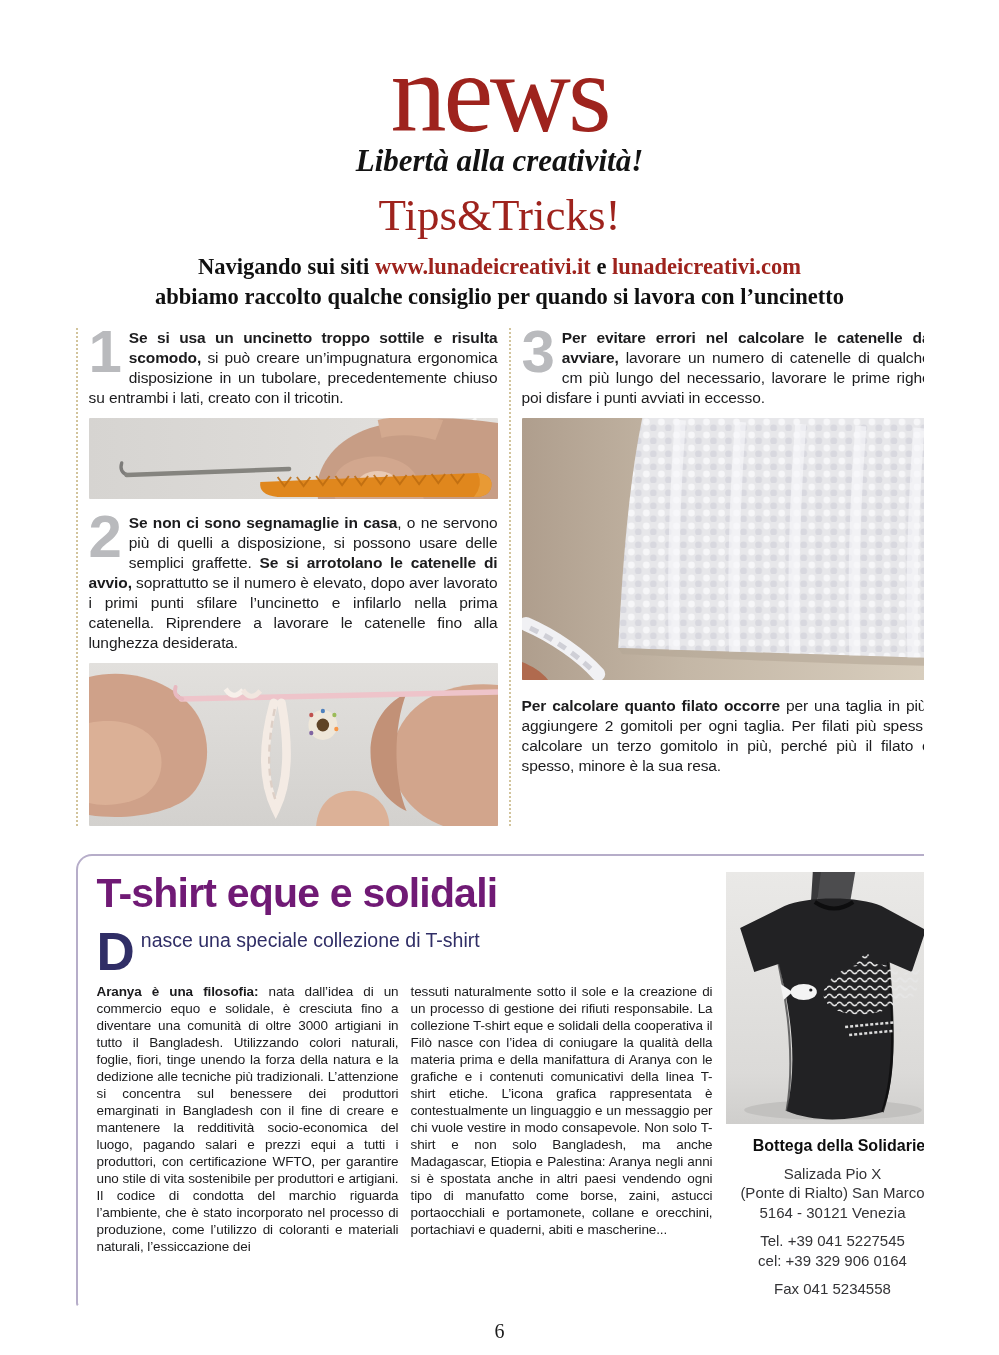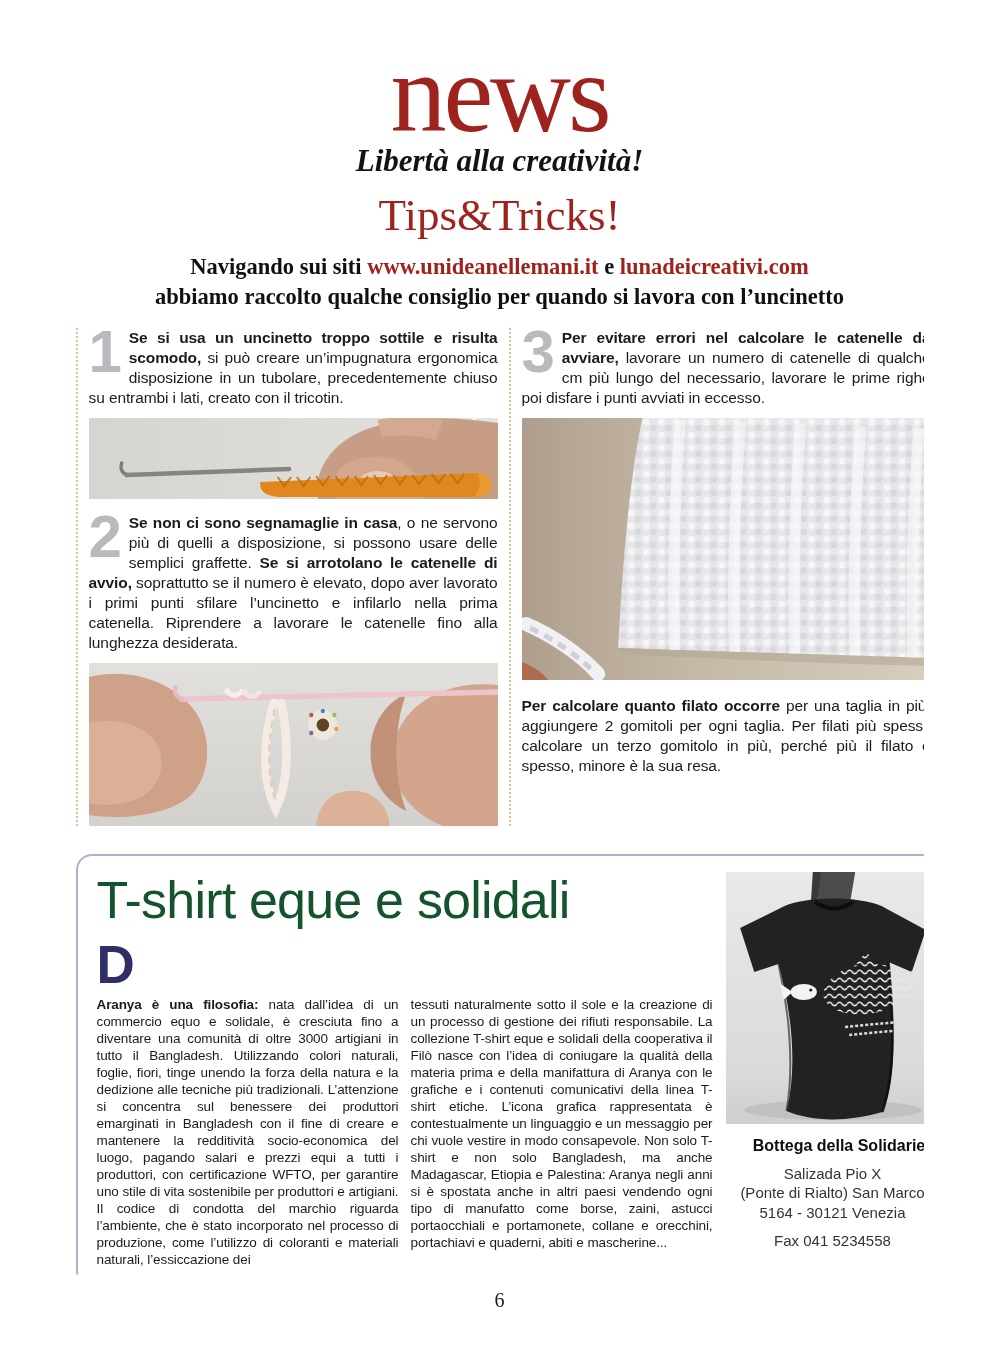--- a/index.html
+++ b/index.html
@@ -28,21 +28,21 @@
         margin:3px 7px 0 0;font-family:"Liberation Sans",sans-serif;}
   .photo{display:block;width:100%;margin-top:10px;border-radius:1px;}
   .mt14{margin-top:14px;}
   .mt16{margin-top:16px;}
 
   
   .article{width:882px;margin:28px auto 0;border:2px solid #b6adc9;border-bottom-color:transparent;
            border-radius:16px 16px 4px 4px;padding:14px 19px 6px;box-sizing:border-box;}
   .a-flex{display:flex;gap:13px;}
   .a-main{width:618px;}
-  .a-title{font-size:52px;color:#14532d;font-weight:400;letter-spacing:-.8px;margin:0 0 12px;}
+  .a-title{font-size:41px;color:#701a75;font-weight:700;letter-spacing:-.8px;margin:0 0 12px;}
   .a-intro{color:#302e66;font-size:19.5px;line-height:23px;overflow:hidden;margin-bottom:10px;}
   .a-drop{float:left;font-size:53px;line-height:42px;font-weight:700;margin:2px 6px 0 0;color:#302e66;}
   .a-cols{display:flex;gap:12px;}
   .acol{width:302px;font-size:13.5px;line-height:17px;text-align:justify;
         color:#1b1b1d;letter-spacing:-.1px;}
   .acol b{font-weight:700;}
   .aside{flex:1;text-align:center;}
   .tshirt-svg{display:block;width:214px;height:252px;margin:2px auto 0;}
   .shop-name{font-weight:700;font-size:16px;margin-top:13px;color:#0d0d0d;text-align:right;}
   .shop-line{font-size:15px;line-height:19.5px;color:#333336;}
@@ -52,21 +52,21 @@
            margin-top:13px;color:#1c1c1c;}
 </style>
 </head>
 <body>
 
 <div class="page">
 
   <div class="brand">news</div>
   <div class="tagline">Libertà alla creatività!</div>
   <div class="tips-title">Tips&amp;Tricks!</div>
-  <div class="nav-line"><span>Navigando sui siti </span><a class="site">www.unideanellemani.it</a><span> e </span><a class="site">lunadeicreativi.com</a></div>
+  <div class="nav-line"><span>Navigando sui siti </span><a class="site">www.lunadeicreativi.it</a><span> e </span><a class="site">lunadeicreativi.com</a></div>
   <div class="nav-line nav-line2">abbiamo raccolto qualche consiglio per quando si lavora con l’uncinetto</div>
 
   <div class="tips">
     <div class="vdot"></div>
 
     <div class="tcol">
       <div class="tip">
         <span class="tnum">1</span><b>Se si usa un uncinetto troppo sottile e risulta scomodo,</b><span> si può creare un’impugnatura ergonomica disposizione in un tubolare, precedentemente chiuso su entrambi i lati, creato con il tricotin.</span>
       </div>
 
@@ -178,20 +178,21 @@
 
     <div class="vdot"></div>
   </div>
 
   <div class="article">
     <div class="a-flex">
       <div class="a-main">
         <div class="a-title">T-shirt eque e solidali</div>
         <div class="a-intro">
           <span class="a-drop">D</span>
+          <div>nasce una speciale collezione di T-shirt</div>
         </div>
         <div class="a-cols">
           <div class="acol">
             <b>Aranya è una filosofia:</b><span> nata dall’idea di un commercio equo e solidale, è cresciuta fino a diventare una comunità di oltre 3000 artigiani in tutto il Bangladesh. Utilizzando colori naturali, foglie, fiori, tinge unendo la forza della natura e la dedizione alle tecniche più tradizionali. L’attenzione si concentra sul benessere dei produttori emarginati in Bangladesh con il fine di creare e mantenere la redditività socio-economica del luogo, pagando salari e prezzi equi a tutti i produttori, con certificazione WFTO, per garantire uno stile di vita sostenibile per produttori e artigiani. Il codice di condotta del marchio riguarda l’ambiente, che è stato incorporato nel processo di produzione, come l’utilizzo di coloranti e materiali naturali, l’essiccazione dei</span>
           </div>
           <div class="acol">
             <span>tessuti naturalmente sotto il sole e la creazione di un processo di gestione dei rifiuti responsabile. La collezione T-shirt eque e solidali della cooperativa il Filò nasce con l’idea di coniugare la qualità della materia prima e della manifattura di Aranya con le grafiche e i contenuti comunicativi della linea T-shirt etiche. L’icona grafica rappresentata è contestualmente un linguaggio e un messaggio per chi vuole vestire in modo consapevole. Non solo T-shirt e non solo Bangladesh, ma anche Madagascar, Etiopia e Palestina: Aranya negli anni si è spostata anche in altri paesi vendendo ogni tipo di manufatto come borse, zaini, astucci portaocchiali e portamonete, collane e orecchini, portachiavi e quaderni, abiti e mascherine...</span>
           </div>
         </div>
       </div>
@@ -226,19 +227,23 @@
           <line x1="118" y1="155" x2="170" y2="150" stroke="#dcdcdc" stroke-width="2.5" stroke-dasharray="3 2"></line>
           <line x1="122" y1="163" x2="174" y2="158" stroke="#dcdcdc" stroke-width="2.5" stroke-dasharray="3 2"></line>
         </svg>
 
         <div class="shop-name">Bottega della Solidarietà</div>
         <div class="shop-group">
           <div class="shop-line">Salizada Pio X</div>
           <div class="shop-line">(Ponte di Rialto) San Marco</div>
           <div class="shop-line">5164 - 30121 Venezia</div>
         </div>
+        <div class="shop-group">
+          <div class="shop-line">Tel. +39 041 5227545</div>
+          <div class="shop-line">cel: +39 329 906 0164</div>
+        </div>
         <div class="shop-group shop-line">Fax 041 5234558</div>
       </div>
     </div>
   </div>
 
   <div class="pagenum">6</div>
 </div>
 
 </body></html>

